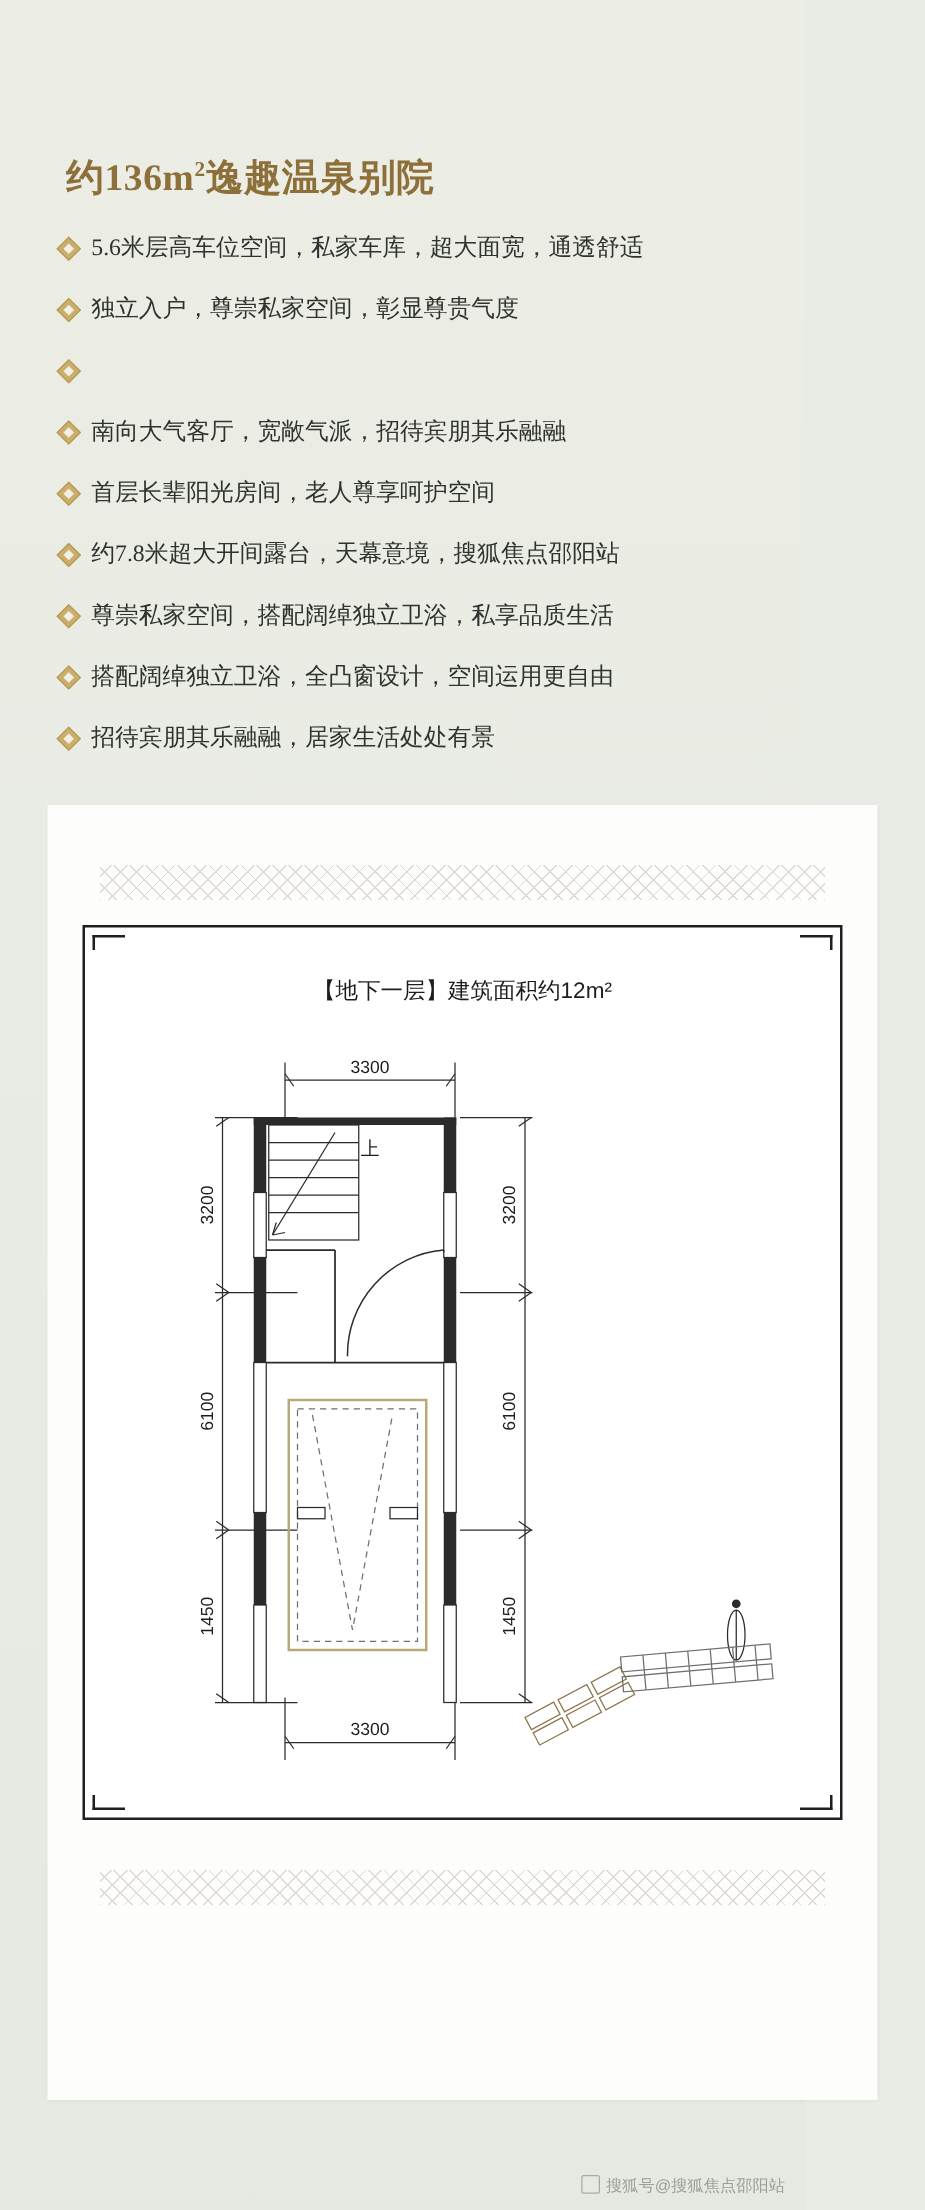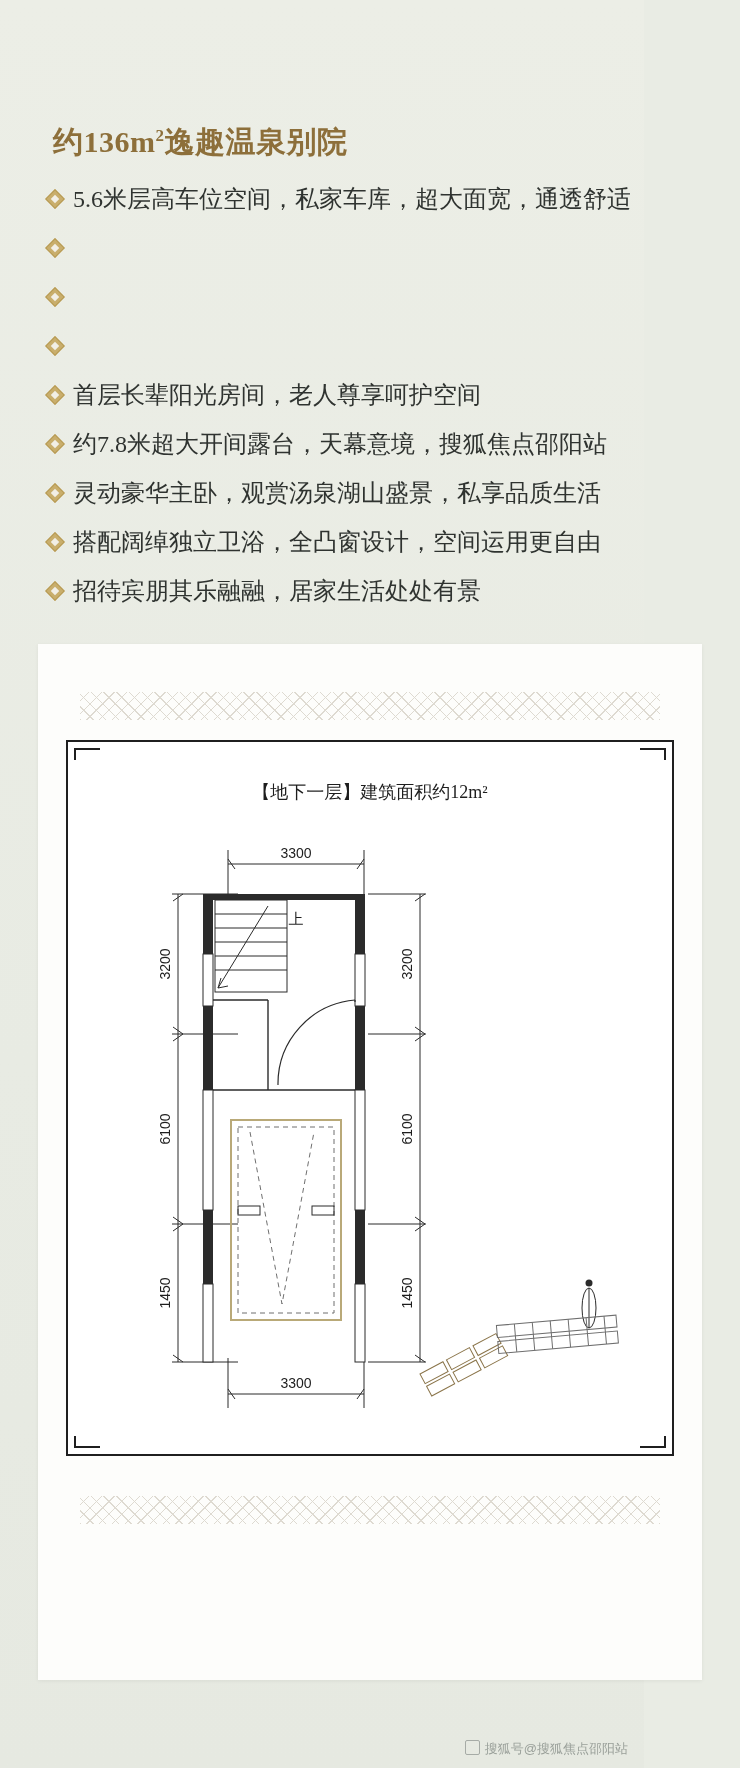--- a/index.html
+++ b/index.html
@@ -62,21 +62,21 @@
     position: relative;
   }
   .diamond::after {
     content: "";
     position: absolute;
     left: 3px; top: 3px;
     width: 6px; height: 6px;
     background: #f2efe6;
   }
   .feature-text {
-    font-size: 24px;
+    font-size: 19px;
     line-height: 28px;
     color: #2f3330;
     font-family: "Liberation Serif", serif;
     white-space: nowrap;
     text-align: right;
   }
   
   .plan-card {
     position: absolute;
     left: 38px;
@@ -121,21 +121,21 @@
   .corner.br { right: 6px; bottom: 6px; border-left: none; border-top: none;}
 
   .plan-title {
     position: absolute;
     top: 38px;
     left: 0;
     width: 100%;
     text-align: center;
     font-size: 18px;
     color: #1d1d1d;
-    font-family: Liberation Serif, serif;
+    font-family: Liberation Sans, sans-serif;
     white-space: nowrap;
   }
   
   .plan-svg {
     position: absolute;
     left: 0;
     top: 60px;
     width: 608px;
     height: 650px;
   }
@@ -167,38 +167,40 @@
     <span>约136m</span><sup>2</sup><span>逸趣温泉别院</span>
   </div>
 
   <div class="feature-list">
     <div class="feature-row">
       <span class="diamond"></span>
       <span class="feature-text">5.6米层高车位空间，私家车库，超大面宽，通透舒适</span>
     </div>
     <div class="feature-row">
       <span class="diamond"></span>
-    </div>
-    <div class="feature-row">
-      <span class="diamond"></span>
-    </div>
-    <div class="feature-row">
-      <span class="diamond"></span>
+      <span class="feature-text">独立入户，尊崇私家空间，彰显尊贵气度</span>
+    </div>
+    <div class="feature-row">
+      <span class="diamond"></span>
+    </div>
+    <div class="feature-row">
+      <span class="diamond"></span>
+      <span class="feature-text">南向大气客厅，宽敞气派，招待宾朋其乐融融</span>
     </div>
     <div class="feature-row">
       <span class="diamond"></span>
       <span class="feature-text">首层长辈阳光房间，老人尊享呵护空间</span>
     </div>
     <div class="feature-row">
       <span class="diamond"></span>
       <span class="feature-text">约7.8米超大开间露台，天幕意境，搜狐焦点邵阳站</span>
     </div>
     <div class="feature-row">
       <span class="diamond"></span>
-      <span class="feature-text">灵动豪华主卧，观赏汤泉湖山盛景，私享品质生活</span>
+      <span class="feature-text">尊崇私家空间，搭配阔绰独立卫浴，私享品质生活</span>
     </div>
     <div class="feature-row">
       <span class="diamond"></span>
       <span class="feature-text">搭配阔绰独立卫浴，全凸窗设计，空间运用更自由</span>
     </div>
     <div class="feature-row">
       <span class="diamond"></span>
       <span class="feature-text">招待宾朋其乐融融，居家生活处处有景</span>
     </div>
   </div>

